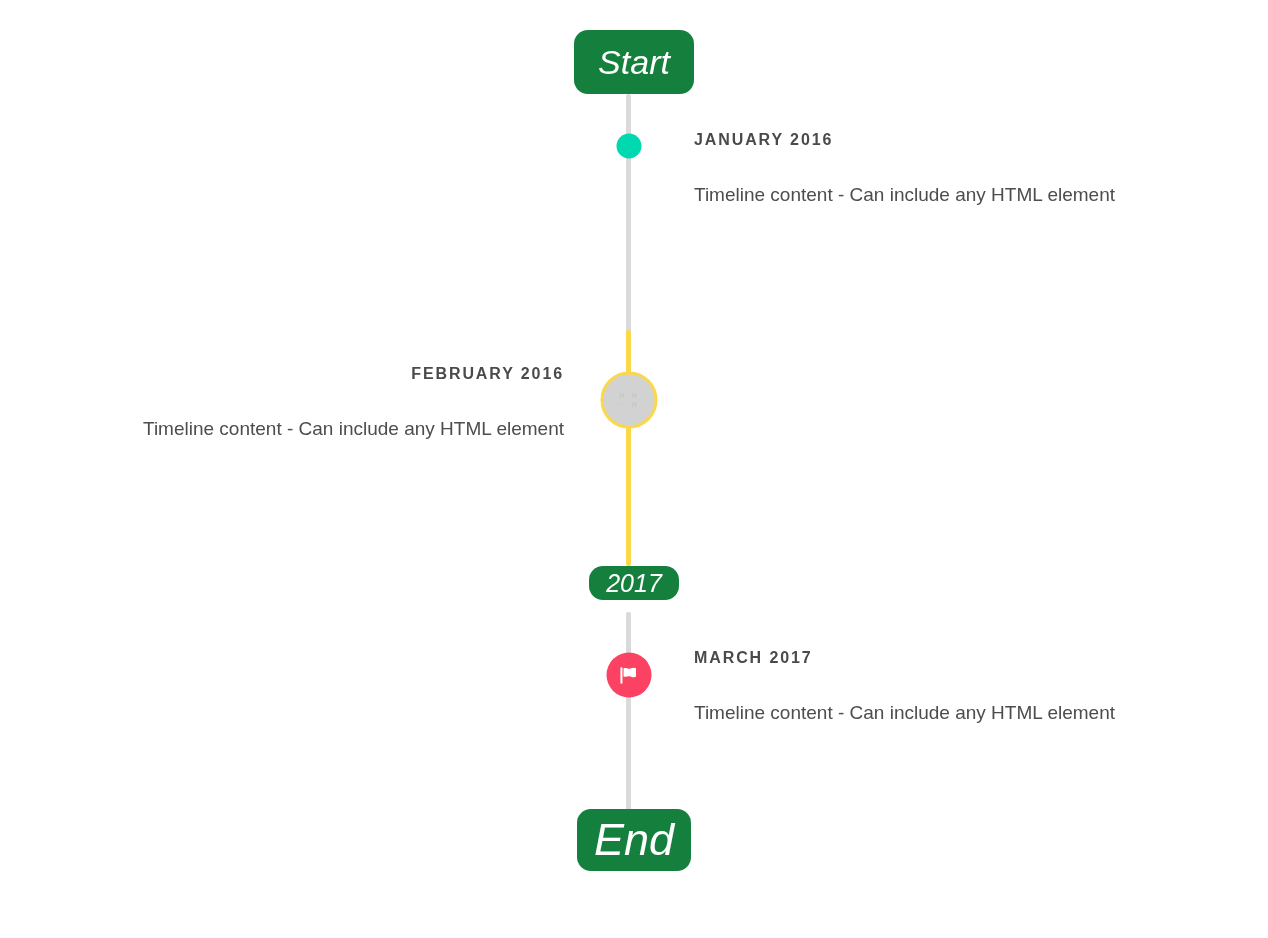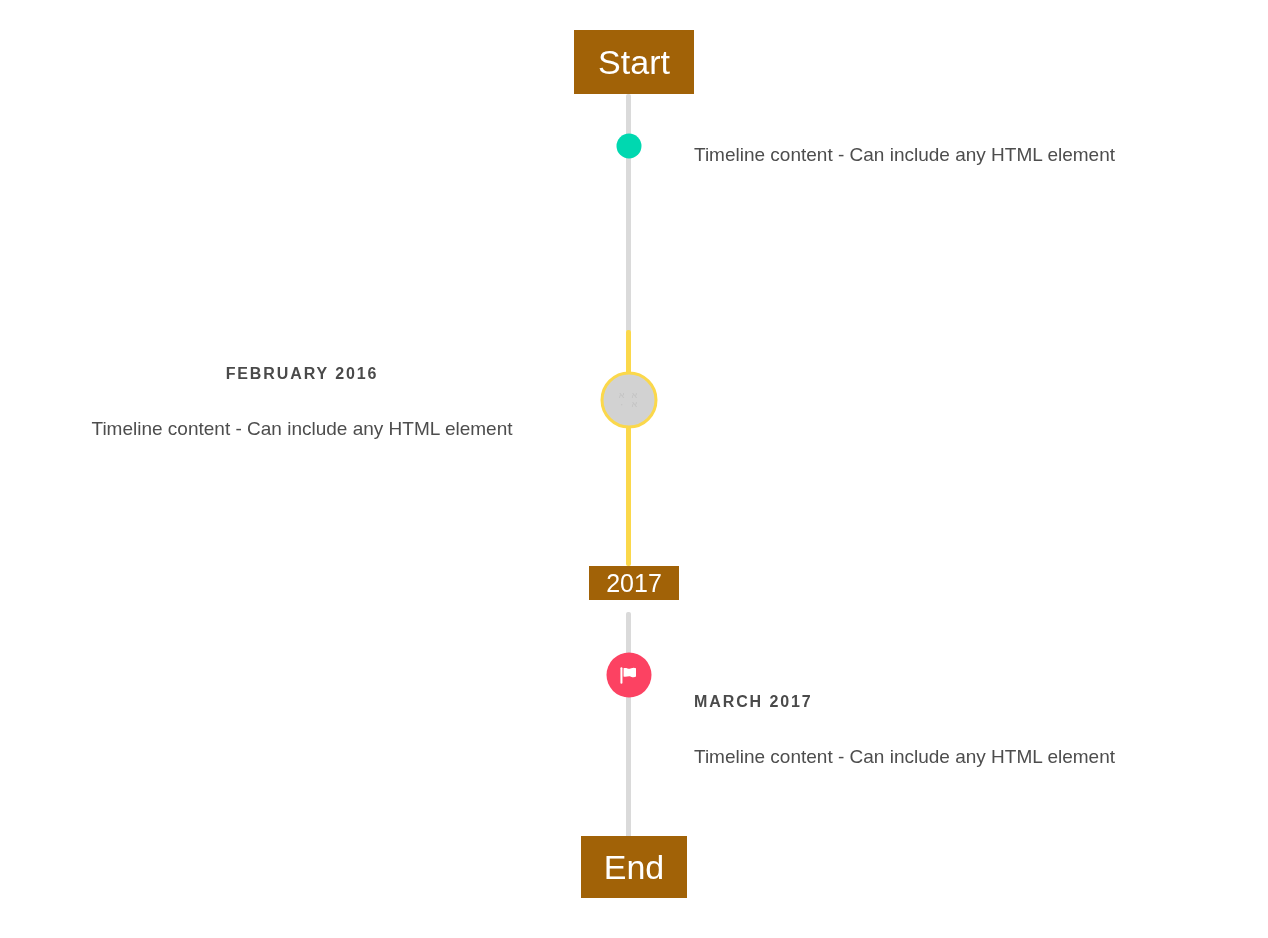--- a/index.html
+++ b/index.html
@@ -37,48 +37,49 @@
   
   .spine-seg-2 { top: 330px; height: 236px; }
   
   .spine-seg-3 { top: 612px; height: 240px; }
 
   
   .cap {
     position: absolute;
     left: 50%;
     transform: translateX(-50%);
-    background: #a16207;
+    background: #15803d;
     color: #ffffff;
-    border-radius: 0;
+    border-radius: 14px;
     display: flex;
     align-items: center;
     justify-content: center;
     box-sizing: border-box;
     white-space: nowrap;
     z-index: 3;
+    font-style: italic;
   }
   .cap-start {
     top: 30px;
     width: 120px;
     height: 64px;
     font-size: 34px;
     margin-left: 0px;
   }
   .cap-mid {
     top: 566px;
     width: 90px;
     height: 34px;
     font-size: 25px;
   }
   .cap-end {
-    top: 836px;
-    width: 106px;
+    top: 809px;
+    width: 114px;
     height: 62px;
-    font-size: 34px;
+    font-size: 45px;
   }
 
   
   .marker {
     position: absolute;
     left: 628.5px;
     transform: translate(-50%, -50%);
     border-radius: 50%;
     display: flex;
     align-items: center;
@@ -117,25 +118,25 @@
     text-align: center;
     user-select: none;
   }
 
   
   .entry {
     position: absolute;
     width: 524px;
   }
   .entry-right { left: 694px;  text-align: left;  }
-  .entry-left  { left: 40px;   text-align: center; }
+  .entry-left  { left: 40px;   text-align: right; }
 
   .entry-jan { top: 131px; }
   .entry-feb { top: 365px; }
-  .entry-mar { top: 649px; margin-top: 44px; }
+  .entry-mar { top: 649px; }
 
   .entry-date {
     font-size: 16px;
     font-weight: bold;
     letter-spacing: 1.9px;
     color: #4a4a4a;
     margin: 0 0 22px 0;
     line-height: 18px;
   }
   .entry-body {
@@ -156,20 +157,21 @@
   <div class="spine spine-grey spine-seg-1"></div>
   <div class="spine spine-yellow spine-seg-2"></div>
   <div class="spine spine-grey spine-seg-3"></div>
 
   <div class="cap cap-start">Start</div>
 
   <div class="marker marker-dot">
     <span></span>
   </div>
   <div class="entry entry-right entry-jan">
+    <p class="entry-date">JANUARY 2016</p>
     <p class="entry-body">Timeline content - Can include any HTML element</p>
   </div>
 
   <div class="marker marker-ring">
     <span class="glyph-missing">
       <span style="display:block">א א</span>
       <span style="display:block">· א</span>
     </span>
   </div>
   <div class="entry entry-left entry-feb">

